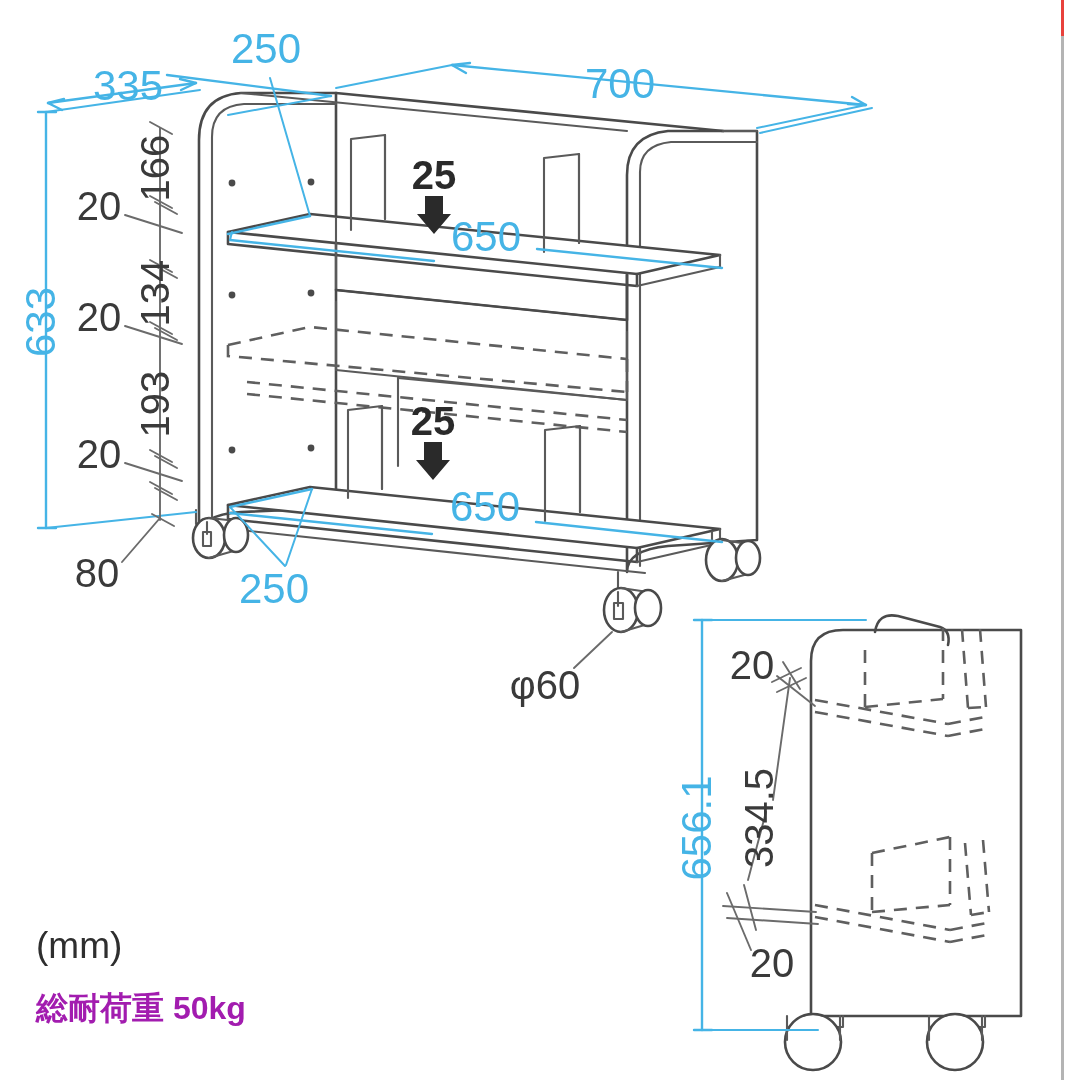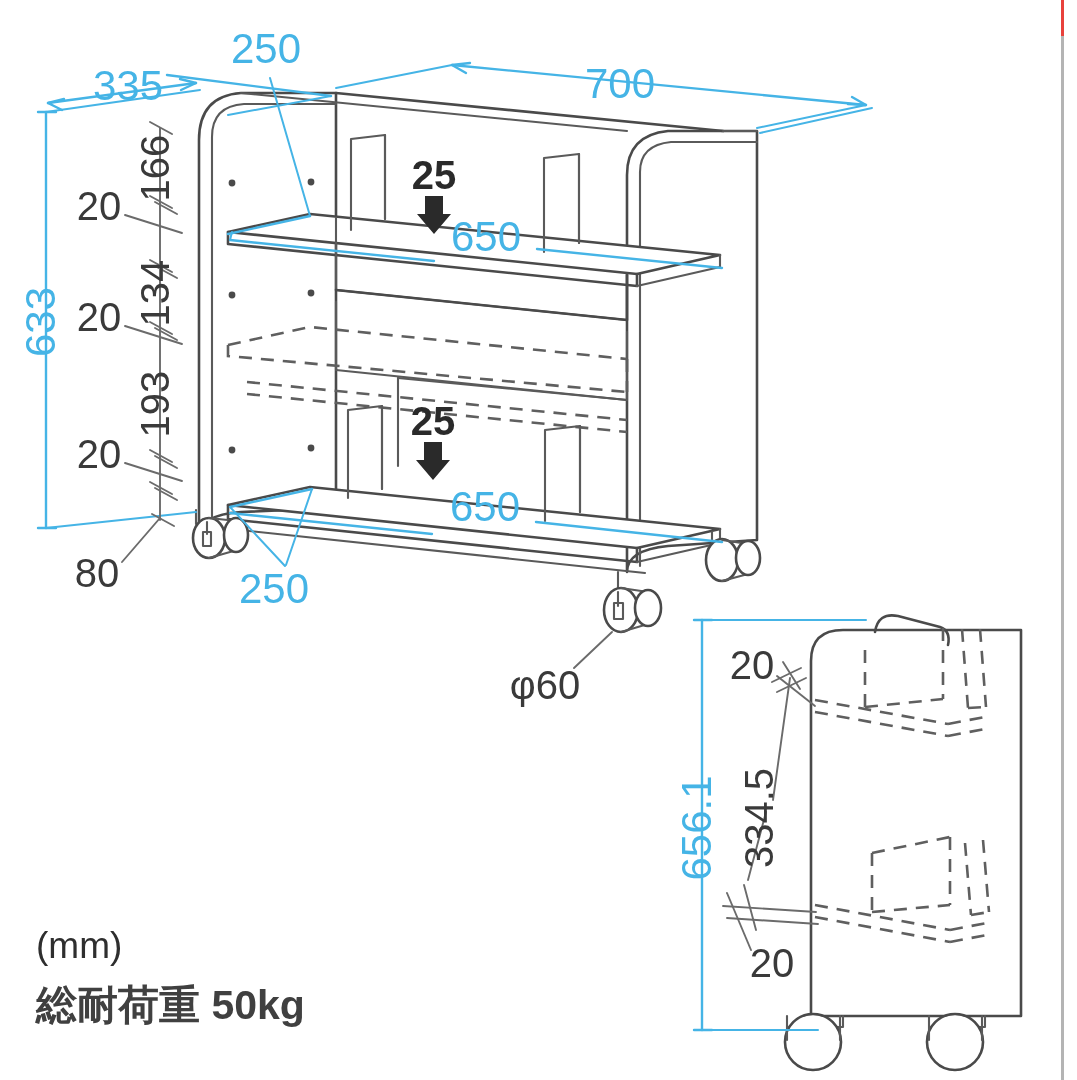--- a/index.html
+++ b/index.html
@@ -117,27 +117,27 @@
     position: absolute;
     left: 36px;
     top: 926px;
     width: 420px;
   }
   #footer-notes .unit-note {
     font-family: "Liberation Sans", "DejaVu Sans", sans-serif;
     font-size: 37px;
     color: #2e2e2e;
     line-height: 1.1;
-    margin-bottom: 16px;
+    margin-bottom: 24px;
   }
   #footer-notes .load-note {
     font-family: "Liberation Sans", "DejaVu Sans", sans-serif;
-    font-size: 41px;
+    font-size: 32px;
     font-weight: bold;
-    color: #404040;
+    color: #a21caf;
     line-height: 1.1;
     white-space: nowrap;
   }
 </style>
 </head>
 <body>
 
 <div id="drawing-root">
 
   <svg class="sheet" viewBox="0 0 1077 1080" xmlns="http://www.w3.org/2000/svg">

